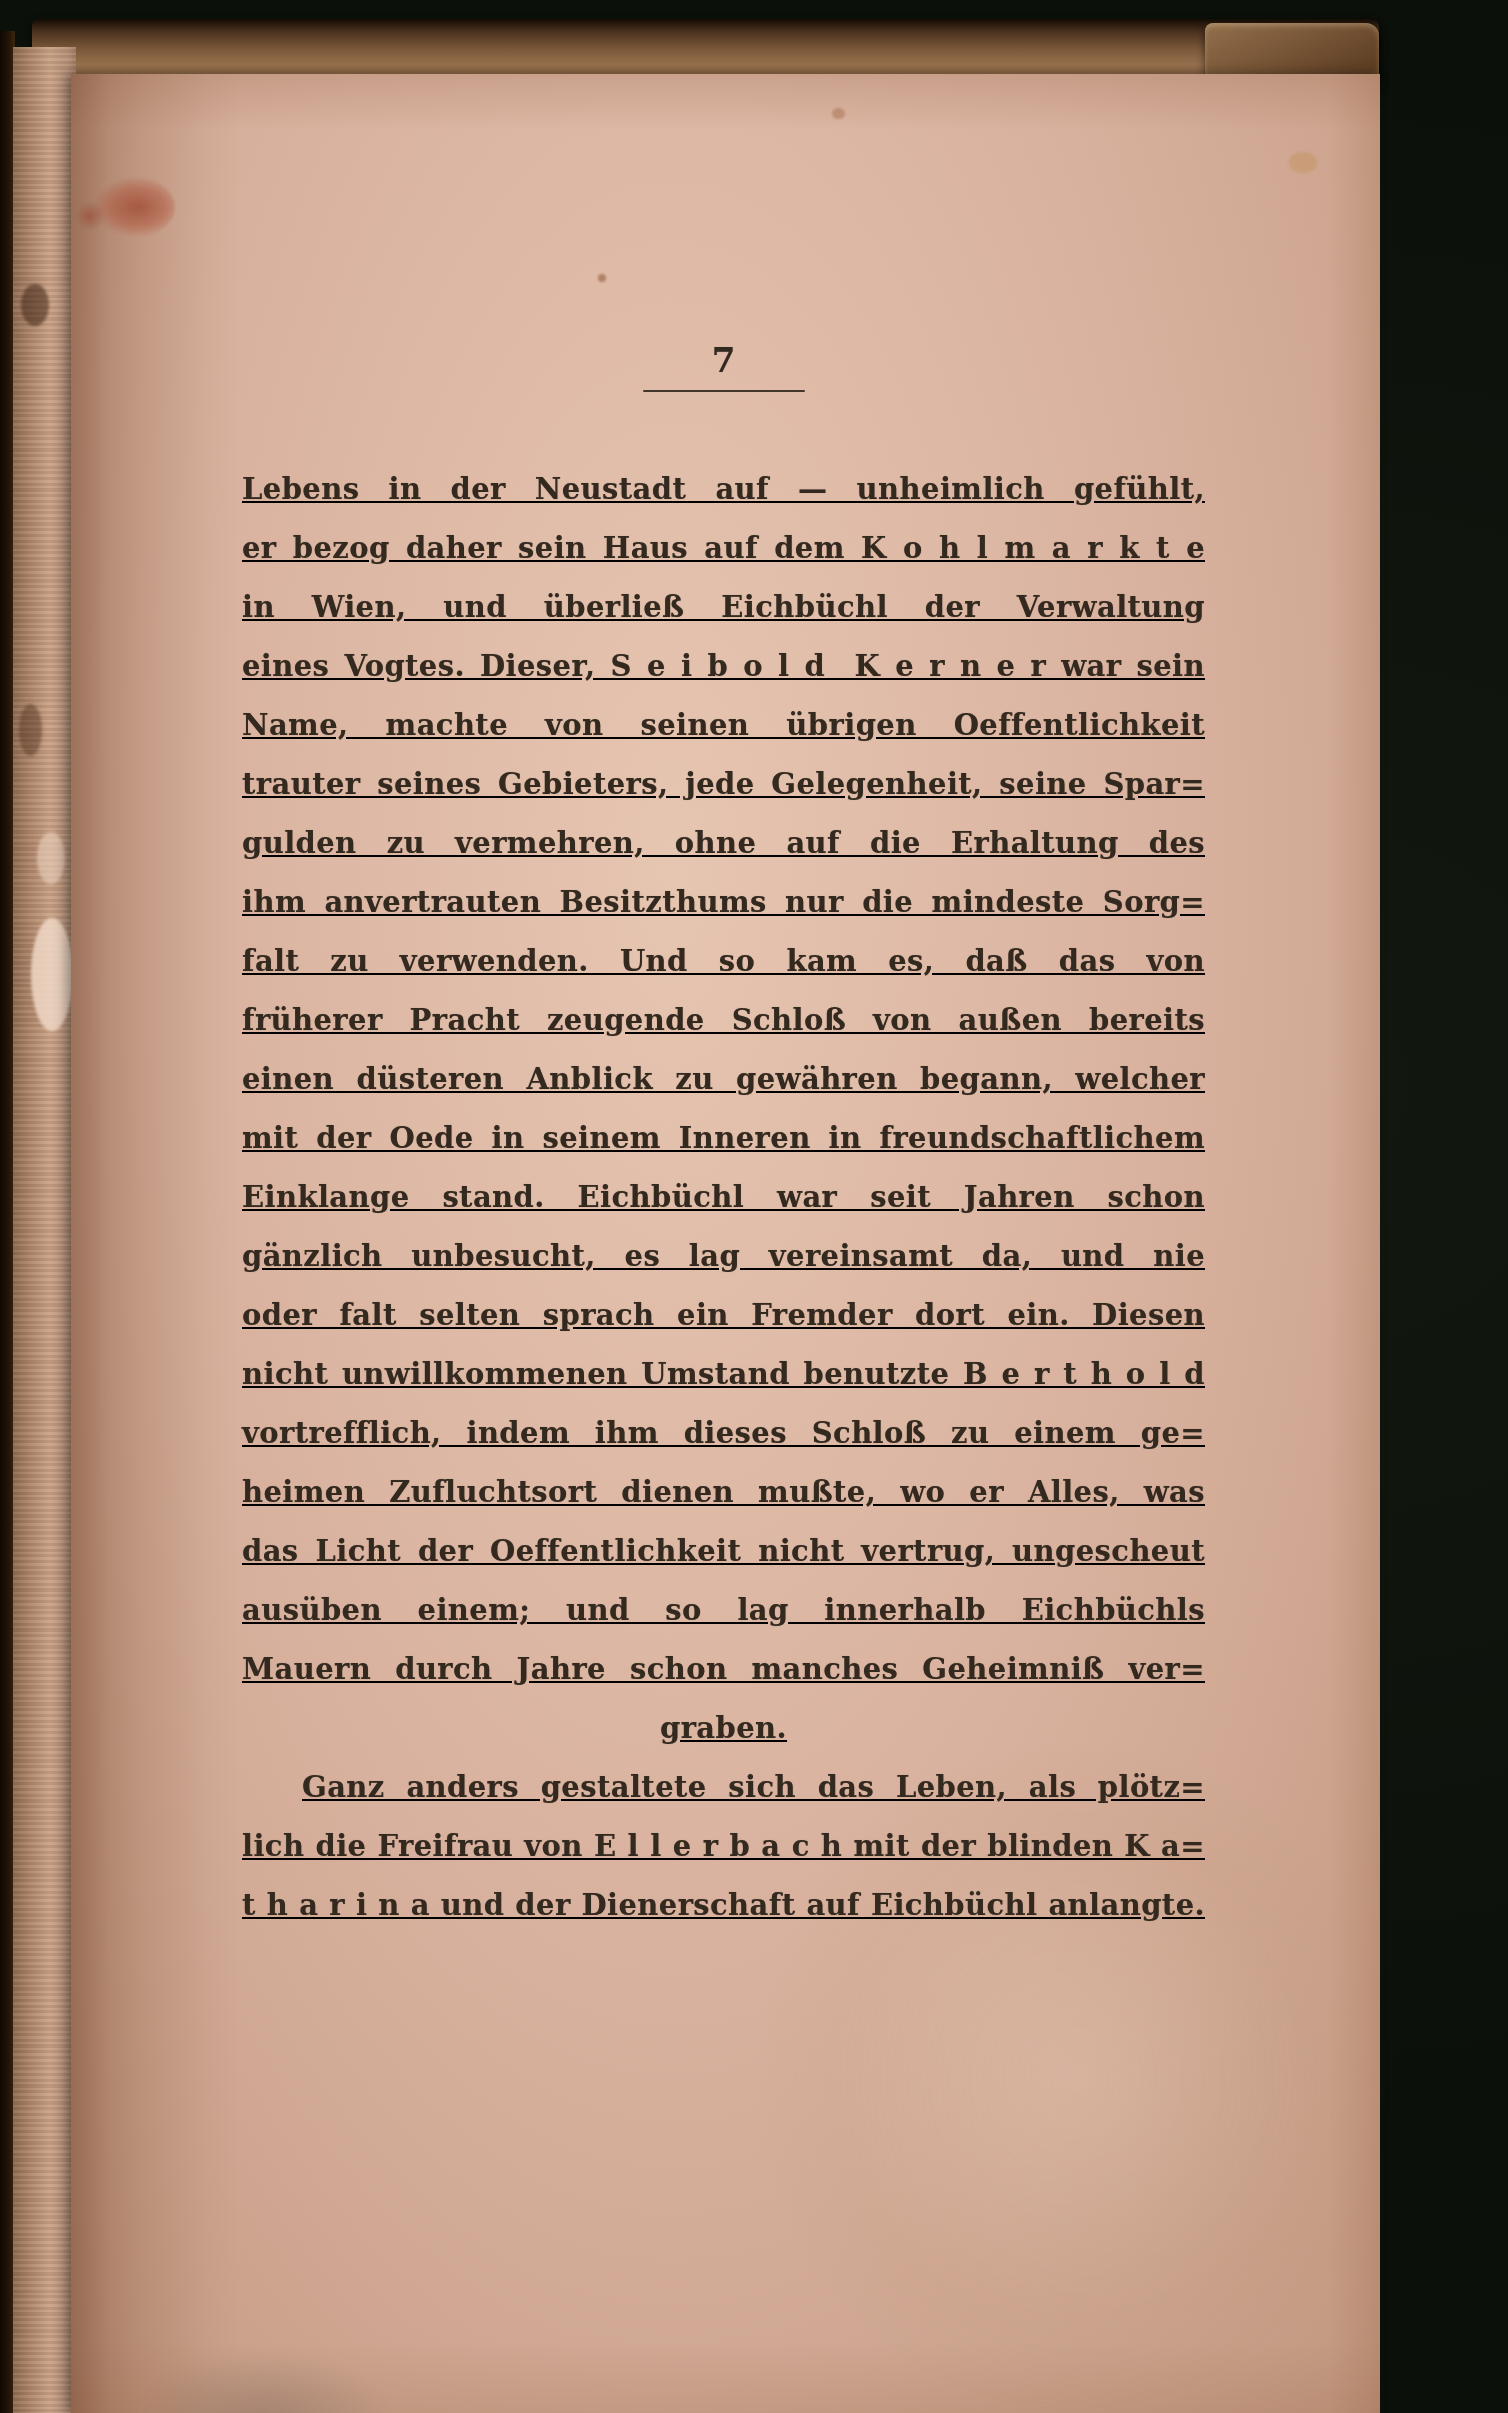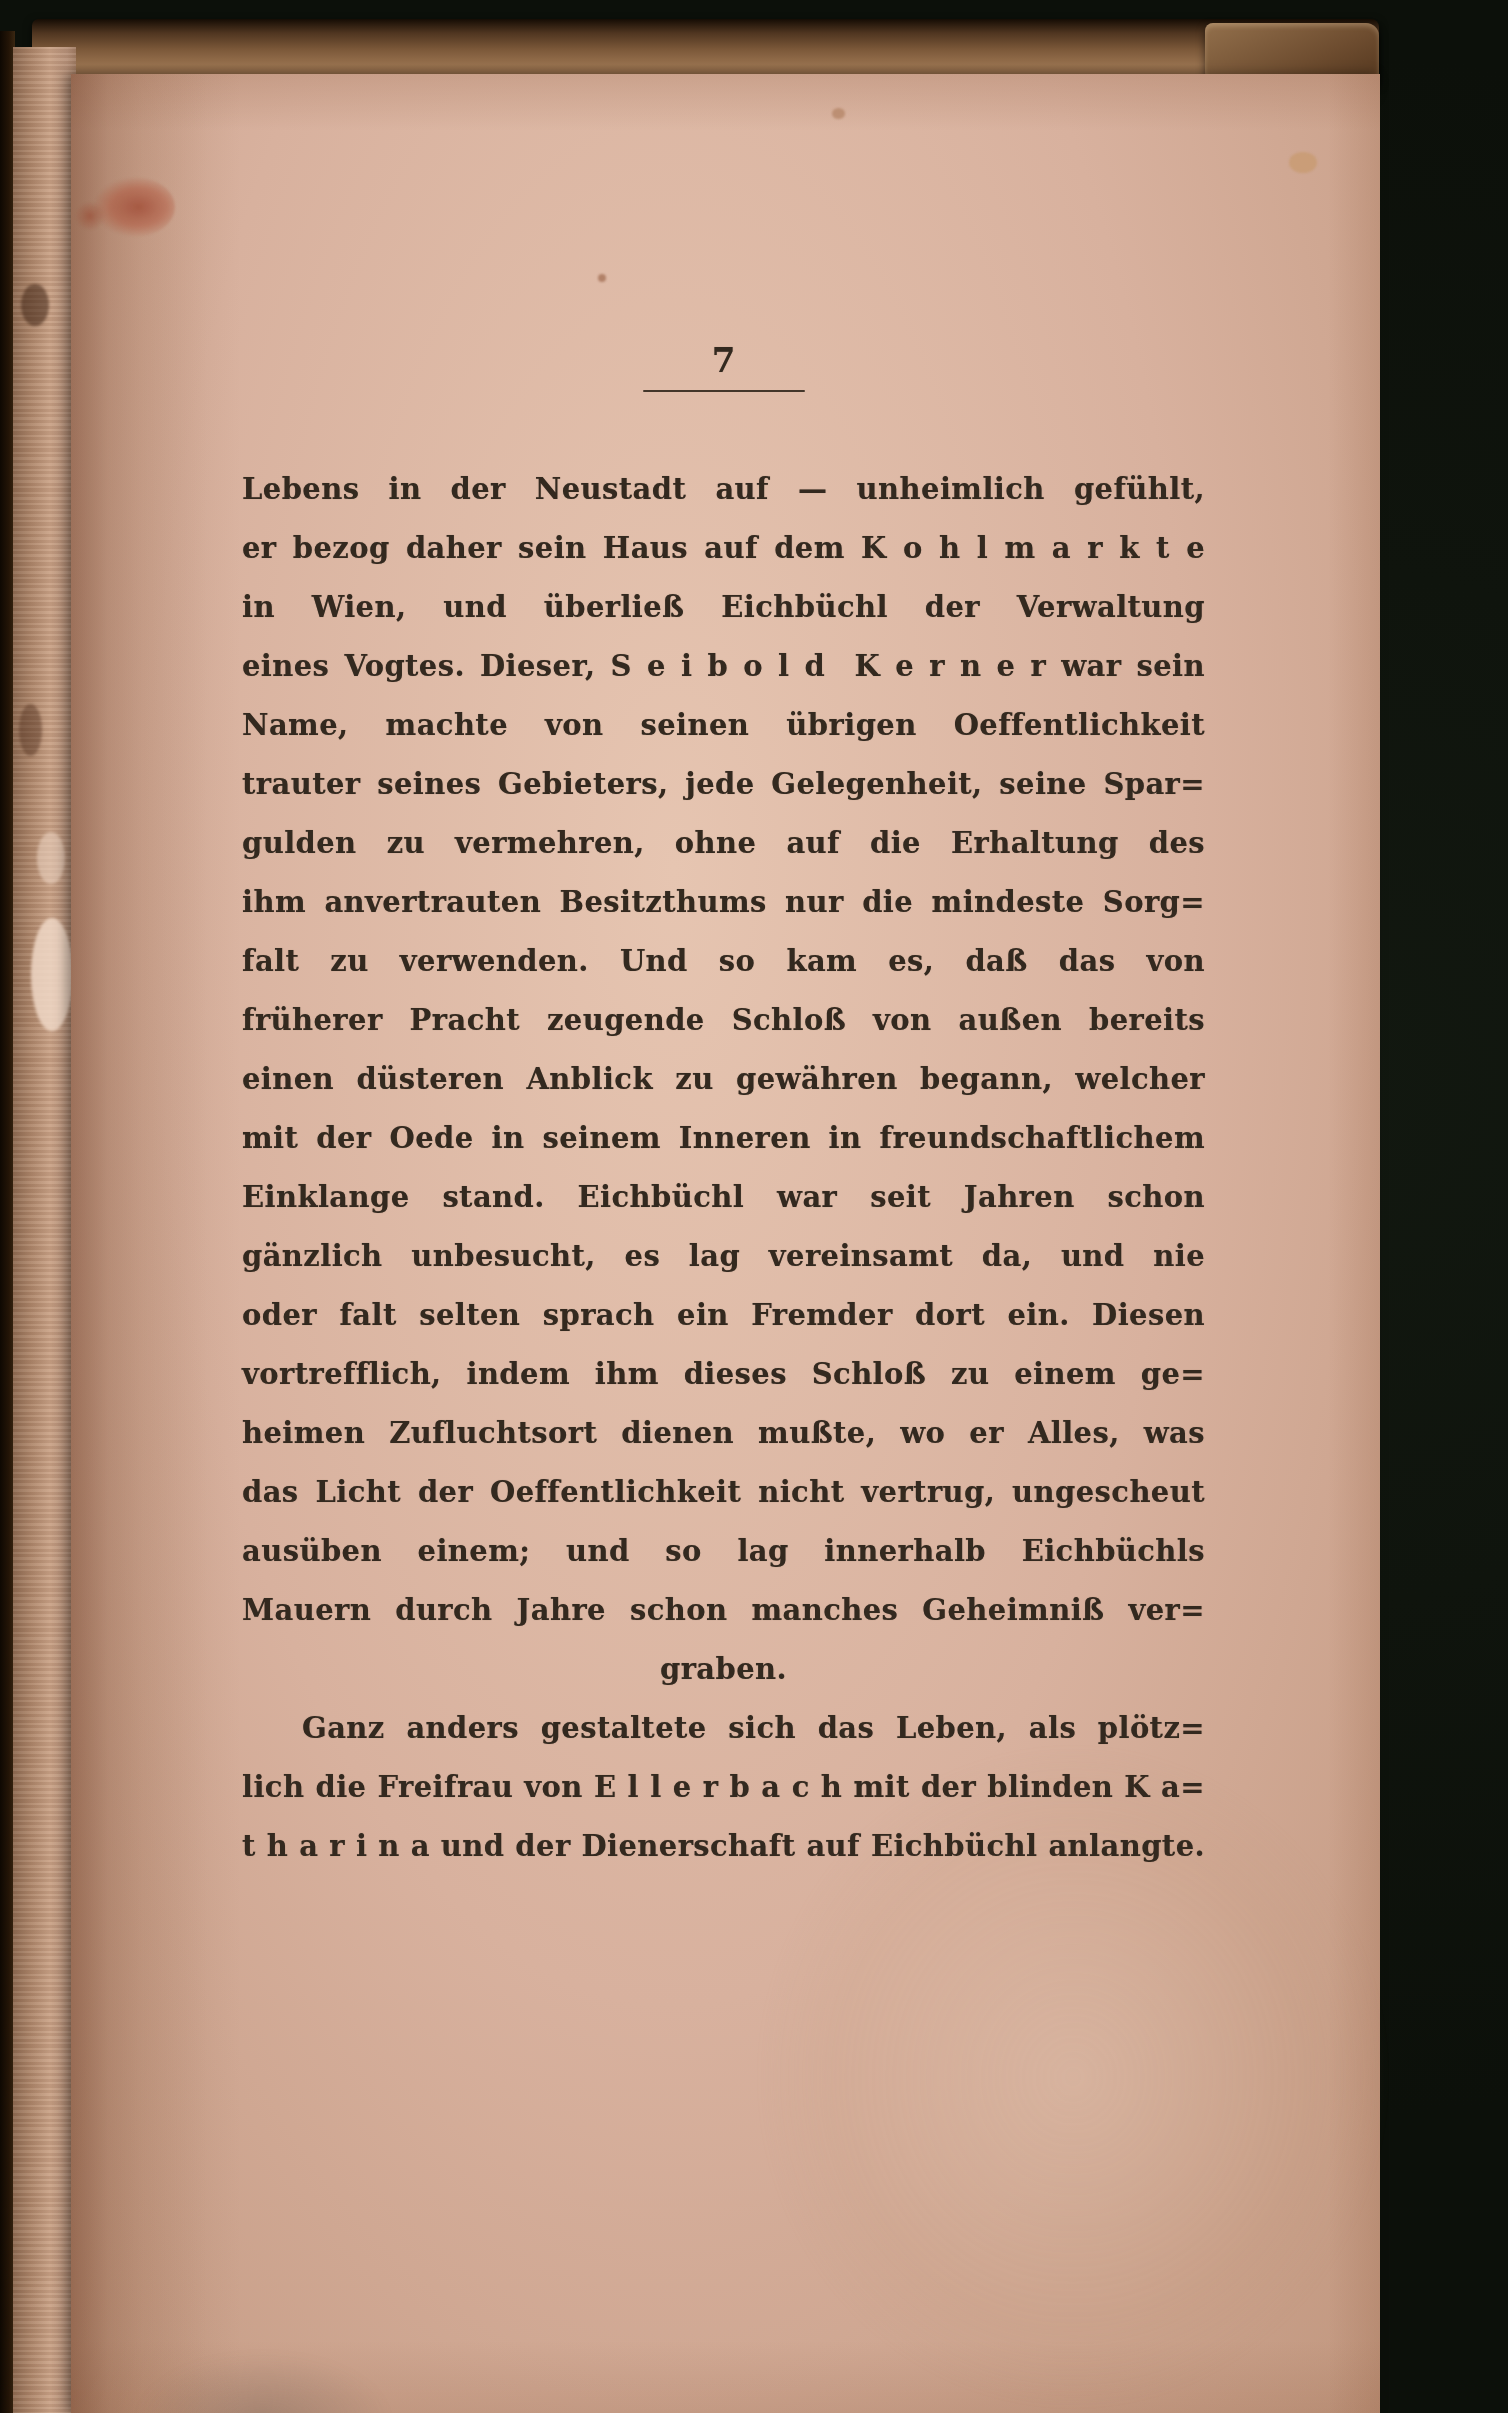--- a/index.html
+++ b/index.html
@@ -86,21 +86,21 @@
   
   .pagenum-wrap{position:absolute;left:171px;top:267px;width:963px;text-align:center;}
   .pagenum{
     font-size:34px;line-height:39px;font-weight:700;color:var(--ink);
     text-shadow:0 0 0.8px rgba(51,41,31,.45);
   }
   .pagenum-rule{width:162px;height:2.4px;margin:9.7px auto 0;background:#43362a;border-radius:1.6px;}
 
   
   .textblock{position:absolute;left:171px;top:386px;width:963px;}
-  .paragraph{margin:0;}
+  .paragraph{margin:0;text-decoration:underline;}
   .line{
     height:59px;line-height:59px;font-size:29px;font-weight:700;color:var(--ink);
     letter-spacing:0.4px;
     text-shadow:0 0 0.8px rgba(51,41,31,.4);
   }
   .line.just{text-align:justify;text-align-last:justify;}
   .line.left{text-align:center;}
   .line.indent{text-indent:60px;}
 </style>
 </head>
@@ -144,20 +144,21 @@
           <div class="line just">trauter seines Gebieters, jede Gelegenheit, seine Spar=</div>
           <div class="line just">gulden zu vermehren, ohne auf die Erhaltung des</div>
           <div class="line just">ihm anvertrauten Besitzthums nur die mindeste Sorg=</div>
           <div class="line just">falt zu verwenden. Und so kam es, daß das von</div>
           <div class="line just">früherer Pracht zeugende Schloß von außen bereits</div>
           <div class="line just">einen düsteren Anblick zu gewähren begann, welcher</div>
           <div class="line just">mit der Oede in seinem Inneren in freundschaftlichem</div>
           <div class="line just">Einklange stand. Eichbüchl war seit Jahren schon</div>
           <div class="line just">gänzlich unbesucht, es lag vereinsamt da, und nie</div>
           <div class="line just">oder falt selten sprach ein Fremder dort ein. Diesen</div>
+          <div class="line just">nicht unwillkommenen Umstand benutzte B e r t h o l d</div>
           <div class="line just">vortrefflich, indem ihm dieses Schloß zu einem ge=</div>
           <div class="line just">heimen Zufluchtsort dienen mußte, wo er Alles, was</div>
           <div class="line just">das Licht der Oeffentlichkeit nicht vertrug, ungescheut</div>
           <div class="line just">ausüben einem; und so lag innerhalb Eichbüchls</div>
           <div class="line just">Mauern durch Jahre schon manches Geheimniß ver=</div>
           <div class="line left">graben.</div>
         </div>
         <div class="paragraph">
           <div class="line just indent">Ganz anders gestaltete sich das Leben, als plötz=</div>
           <div class="line just">lich die Freifrau von E l l e r b a c h mit der blinden K a=</div>

